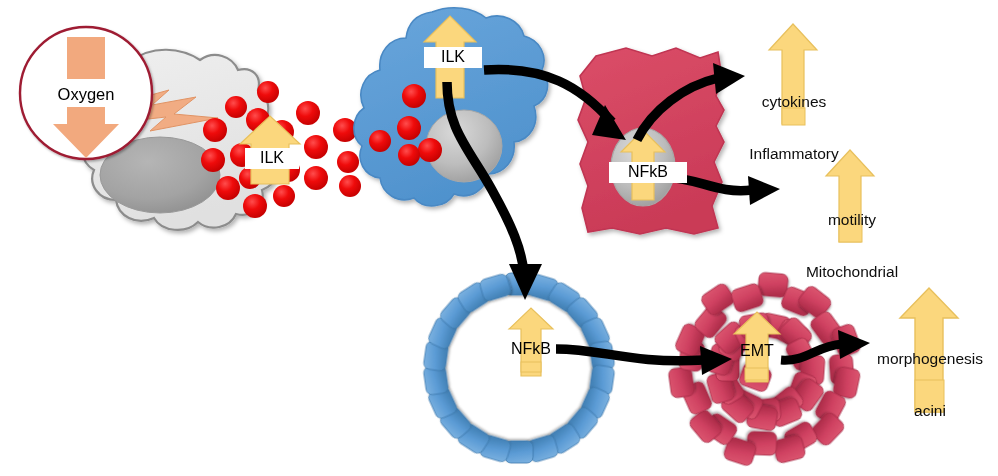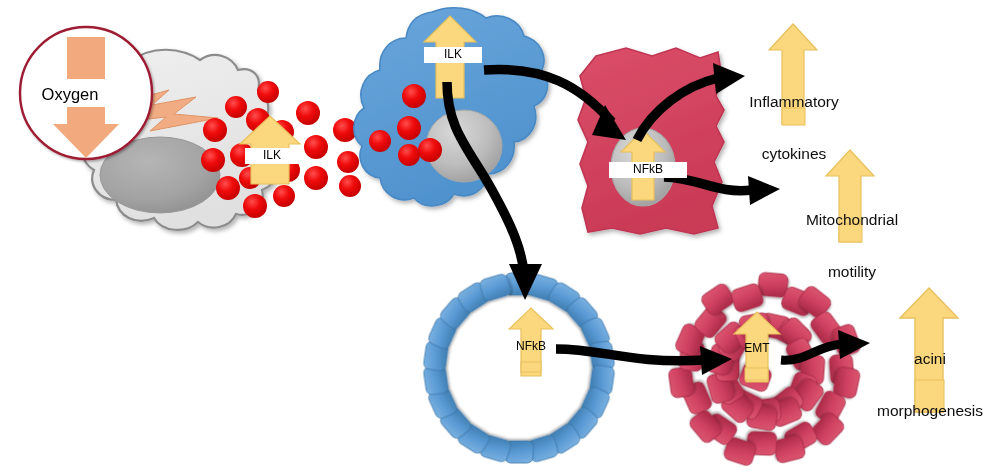--- a/index.html
+++ b/index.html
@@ -38,21 +38,21 @@
     padding: 1px 4px 2px 4px;
   }
   .plain-label {
     background: transparent;
   }
   .outcome-label {
     font-size: 15.5px;
     color: #0d0d0d;
   }
   .node-label {
-    font-size: 12px;
+    font-size: 16px;
     color: #000000;
   }
   .oxygen-label {
     font-size: 16.5px;
     color: #000000;
   }
 </style>
 </head>
 <body>
 
@@ -469,40 +469,40 @@
 
     <g>
       <rect x="782" y="108" width="23" height="17" fill="#fbd77d" stroke="#e8c05c" stroke-width="1"></rect>
       <rect x="839" y="224" width="23" height="18" fill="#fbd77d" stroke="#e8c05c" stroke-width="1"></rect>
       <rect x="915" y="380" width="29" height="32" fill="#fbd77d" stroke="#e8c05c" stroke-width="1"></rect>
       <rect x="521" y="362" width="20" height="10" fill="#fbd77d" stroke="#e8c05c" stroke-width="1"></rect>
       <rect x="745" y="368" width="23" height="12" fill="#fbd77d" stroke="#e8c05c" stroke-width="1"></rect>
     </g>
   </svg>
 
-  <div class="txt oxygen-label plain-label" style="left:30px; top:85px; width:80px;">Oxygen</div>
+  <div class="txt oxygen-label plain-label" style="left:46px; top:85px; width:80px;">Oxygen</div>
 
   <div class="txt node-label boxed-label" style="left:245px; top:148px; width:46px;">ILK</div>
 
   <div class="txt node-label boxed-label" style="left:424px; top:47px; width:50px;">ILK</div>
 
   <div class="txt node-label boxed-label" style="left:609px; top:162px; width:70px;">NFkB</div>
 
   <div class="txt node-label plain-label" style="left:496px; top:340px; width:70px;">NFkB</div>
 
   <div class="txt node-label plain-label" style="left:730px; top:342px; width:54px;text-align:center;">EMT</div>
 
   <div class="txt outcome-label" style="left:735px; top:58px; width:118px;">
+    <div>cytokines</div>
     <div>Inflammatory</div>
-    <div>cytokines</div>
   </div>
 
   <div class="txt outcome-label" style="left:790px; top:176px; width:124px;">
+    <div>motility</div>
     <div>Mitochondrial</div>
-    <div>motility</div>
   </div>
 
   <div class="txt outcome-label" style="left:869px; top:315px; width:122px;">
+    <div>morphogenesis</div>
     <div>acini</div>
-    <div>morphogenesis</div>
   </div>
 
 </div>
 
 </body></html>

